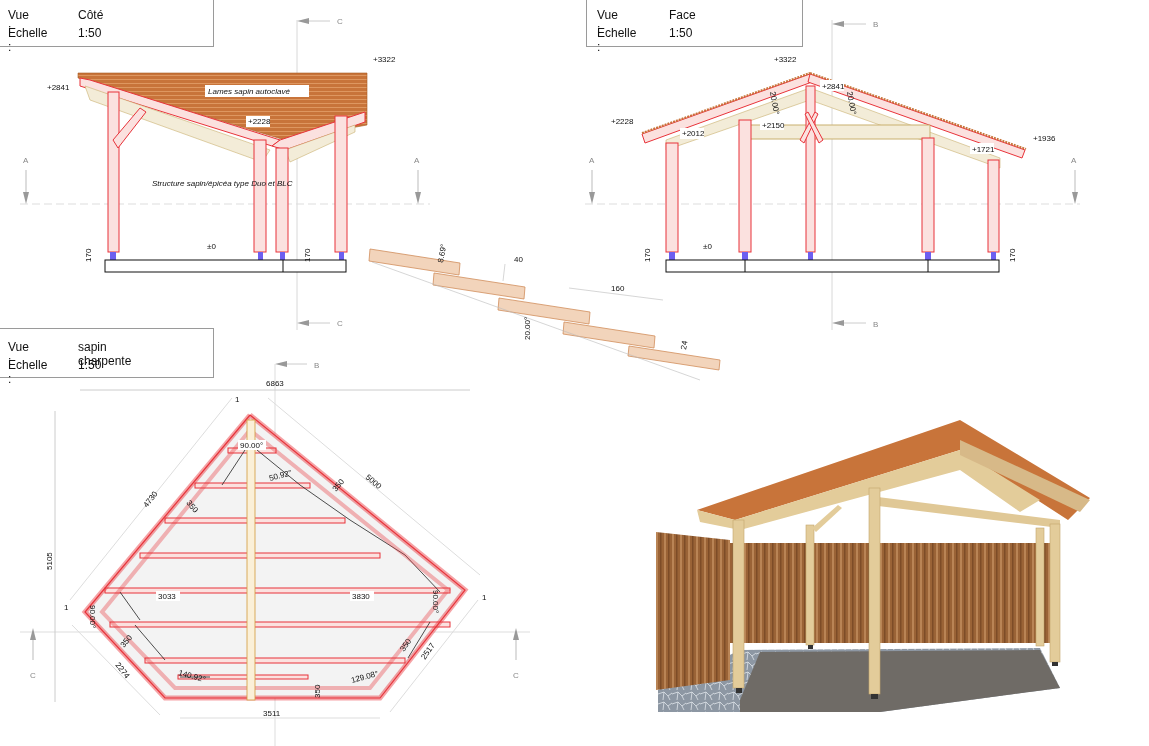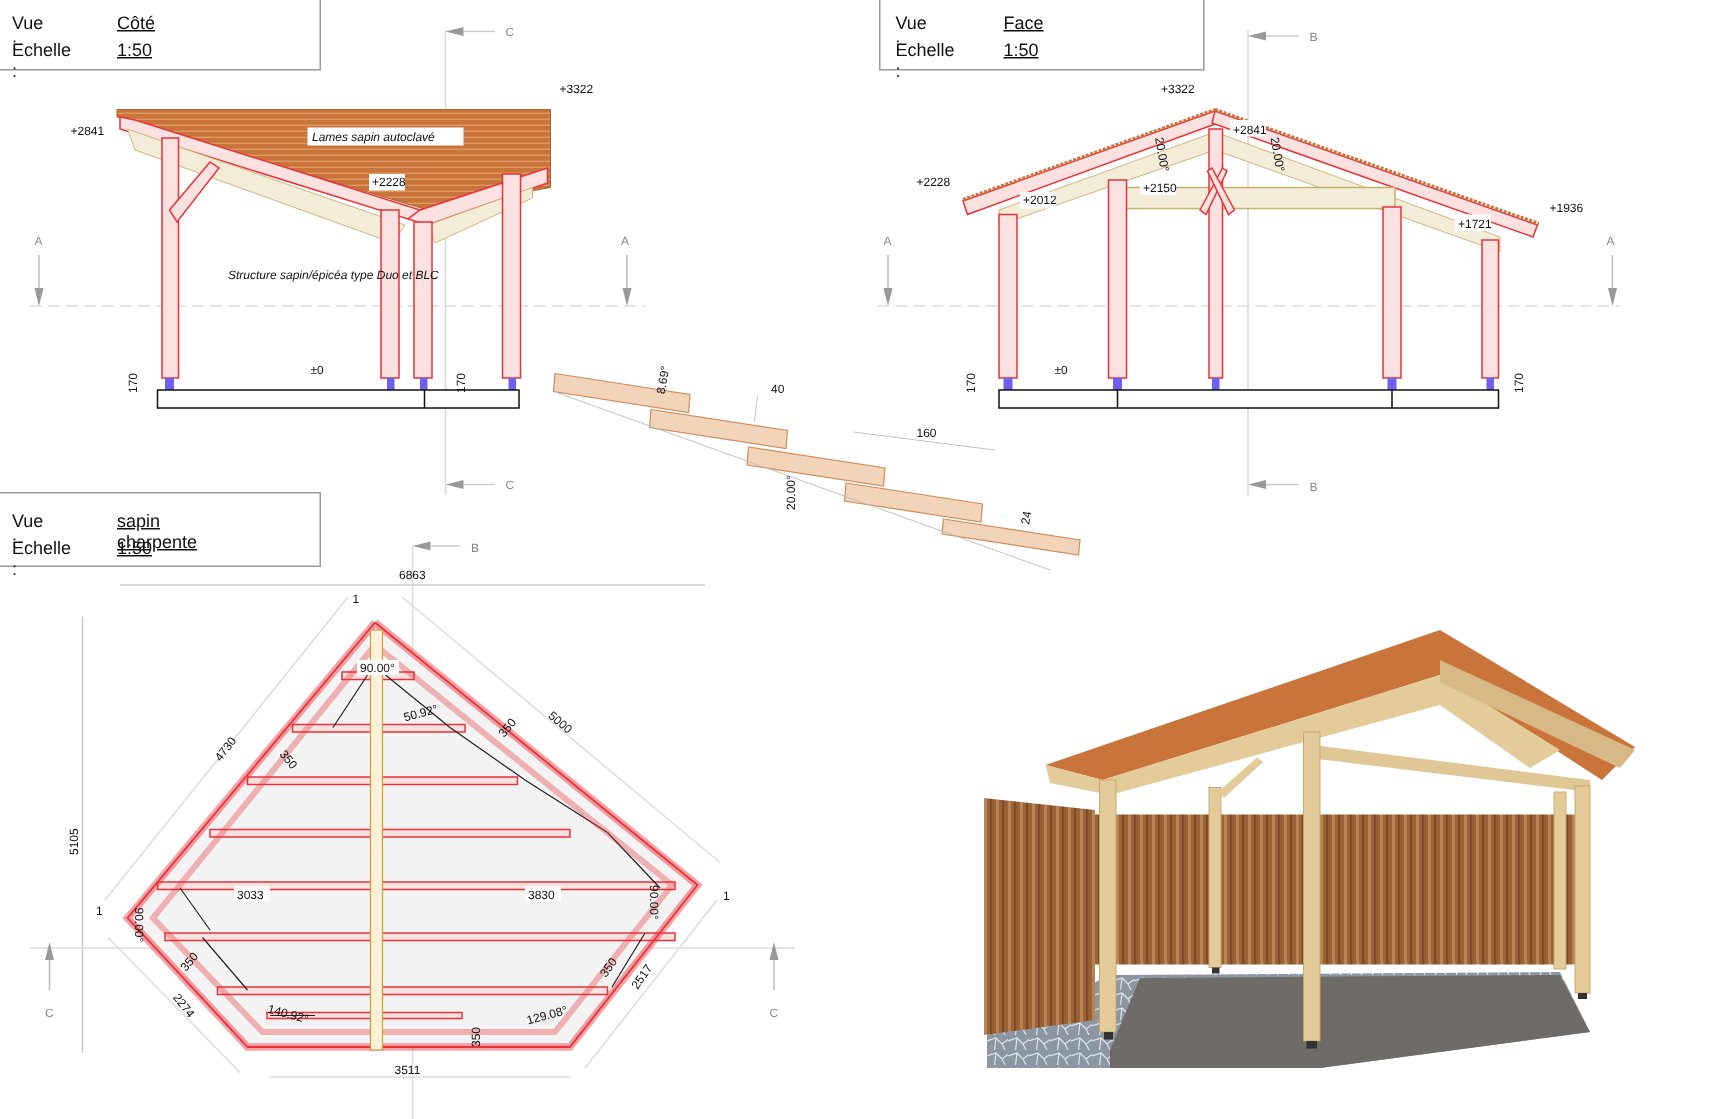--- a/index.html
+++ b/index.html
@@ -1,20 +1,20 @@
 <!DOCTYPE html>
 <html><head>
 <meta charset="utf-8">
 <style>
   html, body { margin:0; padding:0; background:#ffffff; }
   body { width:1149px; height:746px; position:relative; overflow:hidden; font-family:"Liberation Sans", sans-serif; }
   .titlebox { position:absolute; border:1px solid #9a9a9a; background:#fff; box-sizing:border-box; }
   .titlebox .row { position:absolute; font-size:12px; color:#111; }
   .titlebox .k { position:absolute; left:8px; }
-  .titlebox .v { position:absolute; left:78px;text-decoration:underline; }
+  .titlebox .v { position:absolute; left:78px; }
   svg { position:absolute; left:0; top:0; }
   .dim { font-family:"Liberation Sans", sans-serif; font-size:8px; fill:#111; }
   .lbl { font-family:"Liberation Sans", sans-serif; font-size:8px; fill:#111; font-style:italic; }
   .sec { font-family:"Liberation Sans", sans-serif; font-size:8px; fill:#888; }
 </style>
 </head>
 <body>
 
 <div class="titlebox" style="left:-1px; top:-1px; width:215px; height:48px;">
   <div class="row" style="top:8px;">

